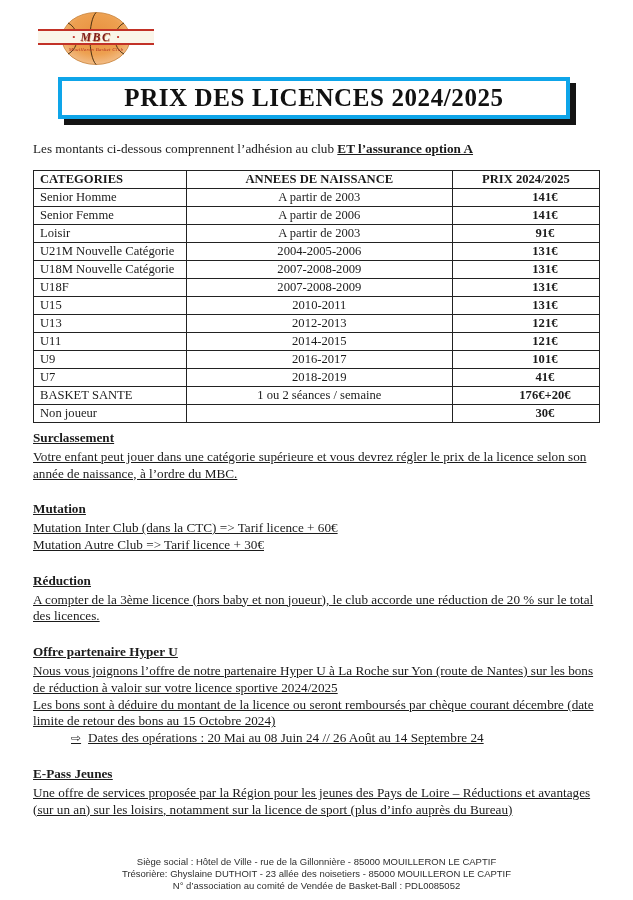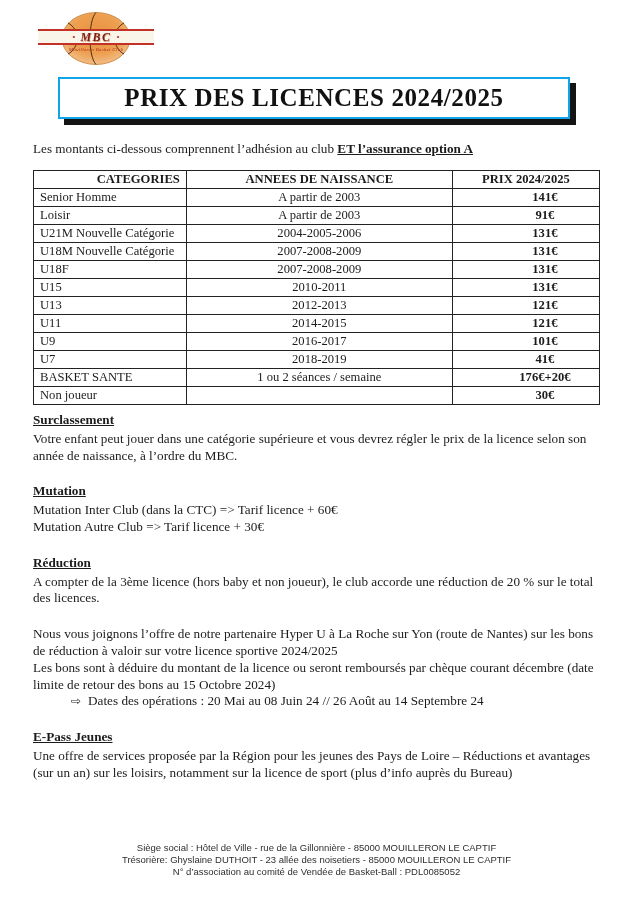--- a/index.html
+++ b/index.html
@@ -31,51 +31,51 @@
   .logo-dot { color:#c23127; font-size:9px; line-height:1; }
   .logo-sub {
     position:absolute; left:0; right:0; top:35px;
     text-align:center; font-size:5px; font-style:italic;
     color:#b02a20; letter-spacing:0.3px;
   }
   
   .title-box {
     margin:12px 30px 0 25px;
     height:42px;
-    border:2px solid #0ea5e9;
+    border:4px solid #0ea5e9;
     box-shadow:6px 6px 0 #141414;
     background:#fff;
     display:flex; align-items:center; justify-content:center;
   }
   .title-box h1 { font-size:25px; font-weight:bold; letter-spacing:0.6px; color:#111; }
   
   .intro { margin-top:22px; font-size:13.2px; }
   .intro .strong { font-weight:bold; text-decoration:underline; }
   
   table.prices { width:100%; border-collapse:collapse; margin-top:13px; table-layout:fixed; }
   table.prices th, table.prices td {
     border:1px solid #222;
     font-size:12.6px; height:18px; padding:0 6px;
     overflow:hidden; white-space:nowrap;
   }
   table.prices th { font-weight:bold; text-align:center; }
-  table.prices th.c1 { text-align:right; }
+  table.prices th.c1 { text-align:left; }
   table.prices td.c1 { text-align:left; }
   table.prices td.c2 { text-align:center; }
   table.prices td.c3 { text-align:center; font-weight:bold;padding-left:44px; }
   col.c1 { width:27%; } col.c2 { width:47%; } col.c3 { width:26%; }
   
-  .section { margin-top:19px; font-size:13.2px; line-height:16.8px; }
+  .section { margin-top:19px; font-size:13.2px; line-height:16.8px;text-decoration:underline; }
   .section.first { margin-top:7px; }
   .section .hd { font-weight:bold; text-decoration:underline; font-size:13.2px; margin-bottom:2px; }
   .arrow-line { padding-left:38px; }
   .arrow-glyph { font-family:"DejaVu Sans", sans-serif; font-size:12px; margin-right:7px; }
   
   .footer {
-    position:absolute; left:0; right:0; bottom:22px;
+    position:absolute; left:0; right:0; bottom:8px;
     text-align:center;
     font-family:"Liberation Sans", sans-serif;
     font-size:9.5px; line-height:12px; color:#2e2e2e;
   }
 </style>
 </head>
 <body>
 
 <div class="page">
 
@@ -123,20 +123,25 @@
         <th class="c3">PRIX 2024/2025</th>
       </tr>
     </thead>
     <tbody>
       <tr>
           <td class="c1">Senior Homme</td>
           <td class="c2">A partir de 2003</td>
           <td class="c3">141€</td>
         </tr>
       <tr>
+          <td class="c1">Senior Femme</td>
+          <td class="c2">A partir de 2006</td>
+          <td class="c3">141€</td>
+        </tr>
+      <tr>
           <td class="c1">Loisir</td>
           <td class="c2">A partir de 2003</td>
           <td class="c3">91€</td>
         </tr>
       <tr>
           <td class="c1">U21M Nouvelle Catégorie</td>
           <td class="c2">2004-2005-2006</td>
           <td class="c3">131€</td>
         </tr>
       <tr>
@@ -197,20 +202,21 @@
     <div>Mutation Inter Club (dans la CTC) =&gt; Tarif licence + 60€</div>
     <div>Mutation Autre Club =&gt; Tarif licence + 30€</div>
   </div>
 
   <div class="section">
     <div class="hd">Réduction</div>
     <div>A compter de la 3ème licence (hors baby et non joueur), le club accorde une réduction de 20 % sur le total des licences.</div>
   </div>
 
   <div class="section">
+    <div class="hd">Offre partenaire Hyper U</div>
     <div>Nous vous joignons l’offre de notre partenaire Hyper U à La Roche sur Yon (route de Nantes) sur les bons de réduction à valoir sur votre licence sportive 2024/2025</div>
     <div>Les bons sont à déduire du montant de la licence ou seront remboursés par chèque courant décembre (date limite de retour des bons au 15 Octobre 2024)</div>
     <div class="arrow-line"><span class="arrow-glyph">⇨</span><span>Dates des opérations : 20 Mai au 08 Juin 24 // 26 Août au 14 Septembre 24</span></div>
   </div>
 
 
   <div class="section">
     <div class="hd">E-Pass Jeunes</div>
     <div>Une offre de services proposée par la Région pour les jeunes des Pays de Loire – Réductions et avantages (sur un an) sur les loisirs, notamment sur la licence de sport (plus d’info auprès du Bureau)</div>
   </div>

